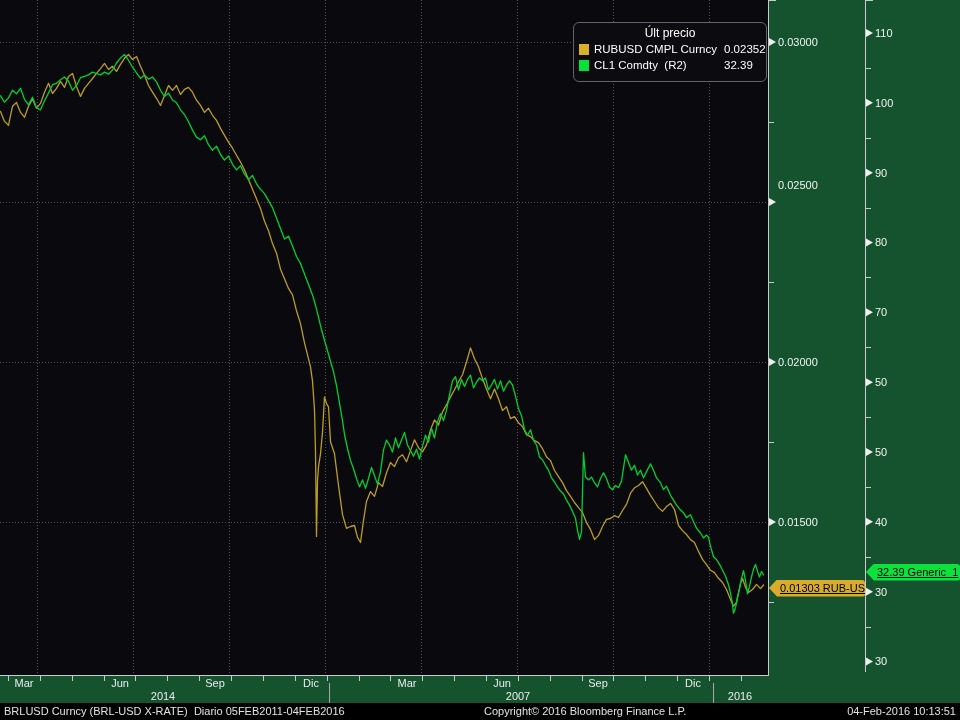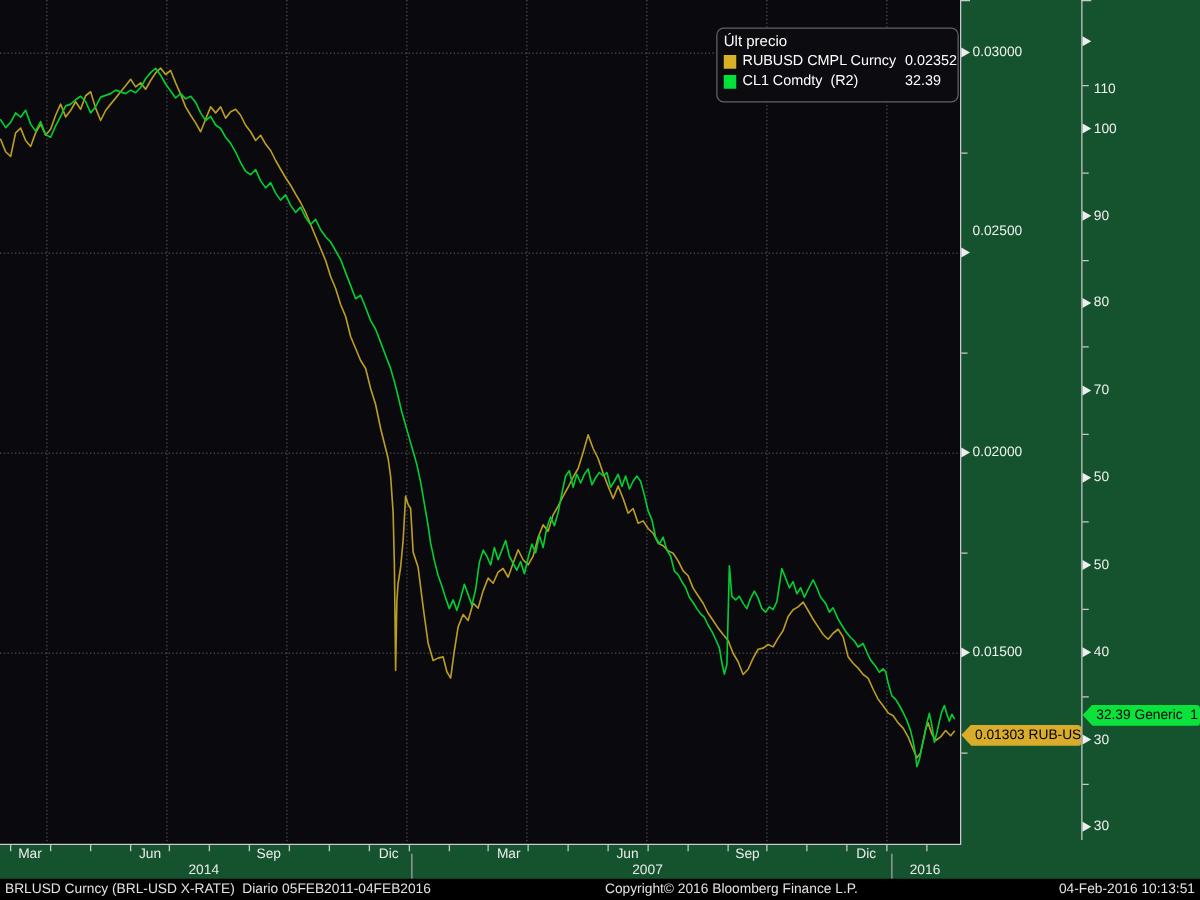--- a/index.html
+++ b/index.html
@@ -16,32 +16,32 @@
   .month-label,.year-label{
     position:absolute;font-size:11px;line-height:13px;color:#ececec;transform:translateX(-50%);white-space:pre;
   }
   
   #legend{
     position:absolute;left:573px;top:22px;width:194px;height:60px;
     background:#0b0b10;border:1px solid #62626c;border-radius:6px;
     box-sizing:border-box;padding:2px 5px 2px 5px;z-index:5;
   }
   #legend .legend-title{
-    font-size:12px;line-height:16px;color:#ffffff;white-space:pre;
+    text-align:center;font-size:12px;line-height:16px;color:#ffffff;white-space:pre;
   }
   .legend-row{display:flex;align-items:center;height:16px;font-size:11.5px;white-space:pre;}
   .legend-swatch{width:10px;height:11px;margin-right:5px;flex:none;}
   .legend-name{width:130px;flex:none;color:#fff;overflow:hidden;}
   .legend-value{color:#fff;}
   
   .price-tag{
     position:absolute;height:17px;line-height:17px;font-size:11px;color:#000;
     padding-left:11px;box-sizing:border-box;white-space:pre;
     clip-path:polygon(8px 0,100% 0,100% 100%,8px 100%,0 50%);
-    border-radius:3px;z-index:6;
+    border-radius:3px;z-index:6;text-decoration:underline;
   }
   
   #footer{position:absolute;left:0;top:703px;width:960px;height:17px;background:#000;}
   .footer-text{position:absolute;top:2px;font-size:11px;line-height:13px;color:#e2e2e2;white-space:pre;}
   .year-sep{position:absolute;width:1px;height:20px;background:#a8a8ae;}
 </style>
 </head>
 <body>
 
 <div id="screen">
@@ -118,21 +118,21 @@
       <line x1="866" y1="487.5" x2="871" y2="487.5" stroke="#c9c9d0" stroke-width="1"></line>
       <line x1="866" y1="557.5" x2="871" y2="557.5" stroke="#c9c9d0" stroke-width="1"></line>
       <line x1="866" y1="627.5" x2="871" y2="627.5" stroke="#c9c9d0" stroke-width="1"></line>
     </svg>
 
   <div id="label-layer">
       <span class="axis-label" style="left: 778px; top: 35px;">0.03000</span>
       <span class="axis-label" style="left: 778px; top: 178px;">0.02500</span>
       <span class="axis-label" style="left: 778px; top: 355px;">0.02000</span>
       <span class="axis-label" style="left: 778px; top: 515px;">0.01500</span>
-      <span class="axis-label" style="left: 875px; top: 26px; margin-top: 38px;">110</span>
+      <span class="axis-label" style="left: 875px; top: 26px;">110</span>
       <span class="axis-label" style="left: 875px; top: 96px;">100</span>
       <span class="axis-label" style="left: 875px; top: 166px;">90</span>
       <span class="axis-label" style="left: 875px; top: 235px;">80</span>
       <span class="axis-label" style="left: 875px; top: 305px;">70</span>
       <span class="axis-label" style="left: 875px; top: 375px;">50</span>
       <span class="axis-label" style="left: 875px; top: 445px;">50</span>
       <span class="axis-label" style="left: 875px; top: 515px;">40</span>
       <span class="axis-label" style="left: 875px; top: 585px;">30</span>
       <span class="axis-label" style="left: 875px; top: 654px;">30</span>
       <span class="month-label" style="left: 24px; top: 677px;">Mar</span>

